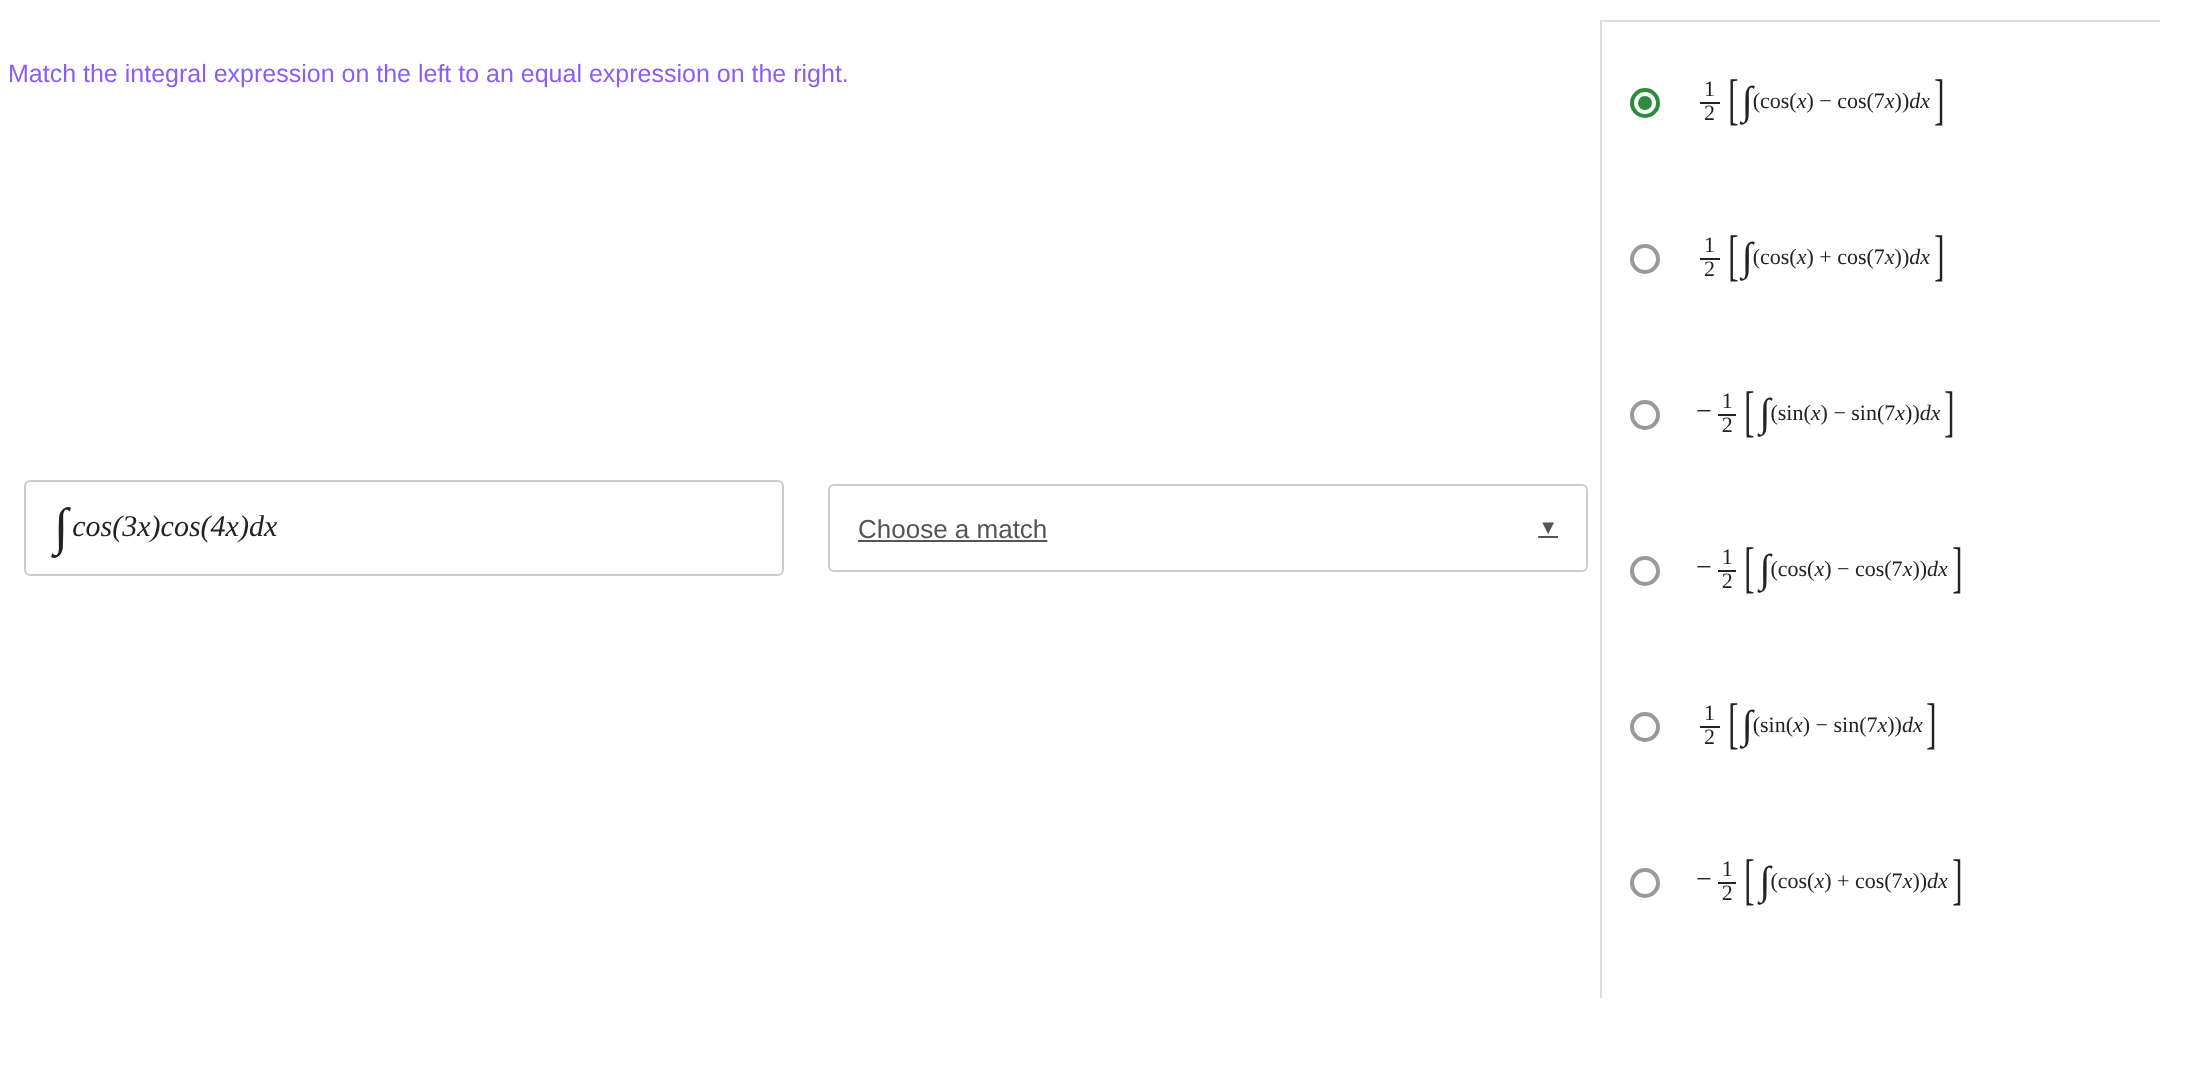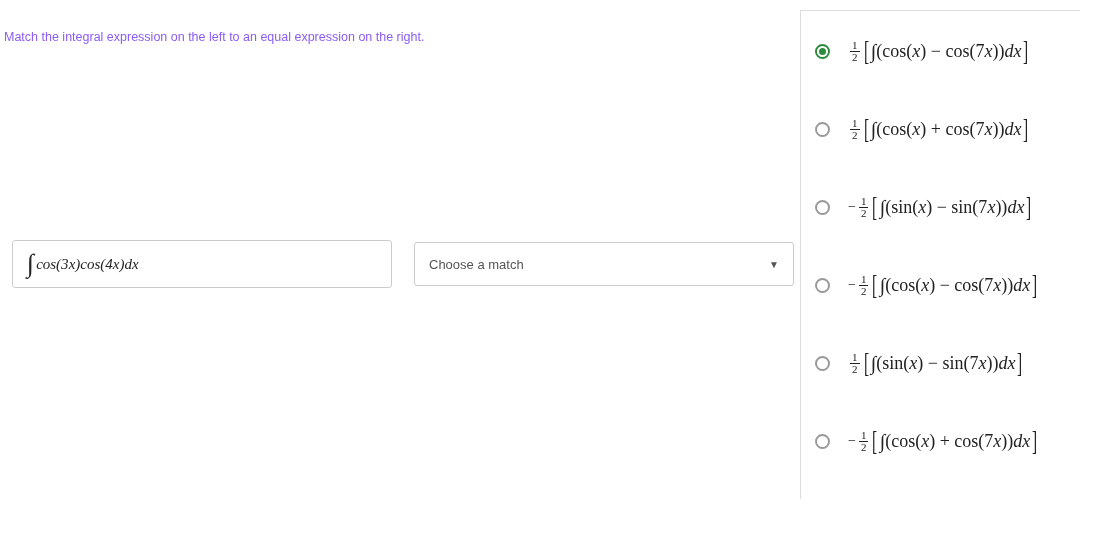--- a/index.html
+++ b/index.html
@@ -55,20 +55,21 @@
       border: 1px solid #ccc;
       border-radius: 3px;
       display: flex;
       align-items: center;
       justify-content: space-between;
       padding: 0 14px;
       font-size: 13px;
       color: #555;
       cursor: pointer;
       background: #fff;
+      text-decoration: underline;
     }
     .dropdown-caret {
       font-size: 10px;
       color: #555;
     }
     .options-panel {
       position: absolute;
       top: 10px;
       right: 25px;
       width: 280px;
@@ -140,21 +141,21 @@
     .int-small {
       font-size: 20px;
       vertical-align: middle;
       font-style: normal;
     }
     .neg {
       margin-right: 1px;
     }
     .inner {
       font-style: normal;
-      font-size: 18px;
+      font-size: 11px;
     }
     .ix {
       font-style: italic;
     }
   </style>
 </head>
 <body>
 
 <div class="question-prompt">Match the integral expression on the left to an equal expression on the right.</div>
 

